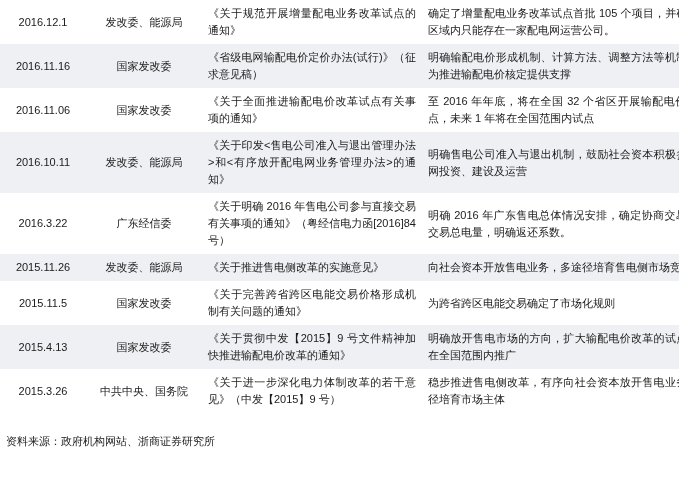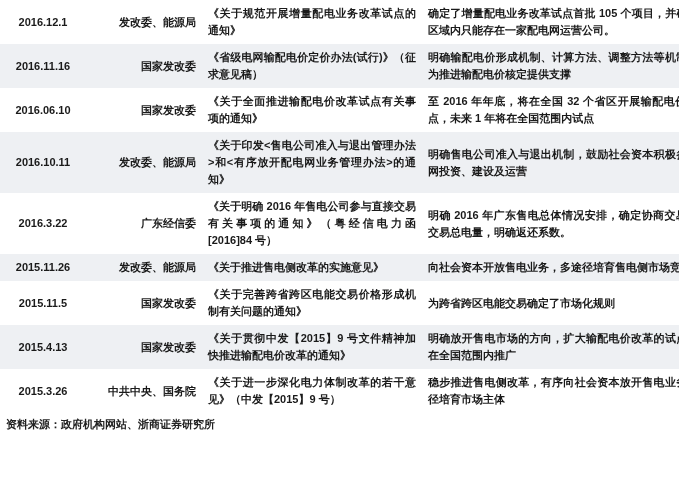--- a/index.html
+++ b/index.html
@@ -12,21 +12,20 @@
     background: #ffffff;
     font-family: "Liberation Sans", sans-serif;
     color: #1a1a1a;
     overflow: hidden;
   }
   .page {
     position: relative;
     width: 679px;
     height: 456px;
     box-sizing: border-box;
-    font-weight: bold;
   }
   table.policy-table {
     width: 679px;
     border-collapse: collapse;
     table-layout: fixed;
   }
   table.policy-table td {
     vertical-align: middle;
     padding: 5px 6px;
     font-size: 11px;
@@ -40,41 +39,41 @@
     background: #ffffff;
   }
   td.col-date {
     width: 74px;
     text-align: center;
     white-space: nowrap;
     font-size: 10.5px;
   }
   td.col-org {
     width: 104px;
-    text-align: right;
+    text-align: center;
     font-size: 10.5px;
   }
   td.col-doc {
     width: 208px;
     text-align: justify;
     text-justify: inter-ideograph;
     padding-left: 10px;
     padding-right: 10px;
   }
   td.col-content {
     width: 293px;
     text-align: justify;
     text-justify: inter-ideograph;
     padding-left: 8px;
     padding-right: 10px;
   }
   .source {
     position: absolute;
     left: 6px;
-    bottom: 24px;
+    bottom: 7px;
     font-size: 11px;
     color: #222222;
     line-height: 15px;
     margin-top: 28px;
   }
 </style>
 </head>
 <body>
 
 <div class="page">
@@ -90,21 +89,21 @@
       </tr>
 
       <tr class="row-shaded">
         <td class="col-date">2016.11.16</td>
         <td class="col-org">国家发改委</td>
         <td class="col-doc">《省级电网输配电价定价办法(试行)》（征求意见稿）</td>
         <td class="col-content">明确输配电价形成机制、计算方法、调整方法等机制原则，为推进输配电价核定提供支撑</td>
       </tr>
 
       <tr class="row-plain">
-        <td class="col-date">2016.06.10</td>
+        <td class="col-date">2016.11.06</td>
         <td class="col-org">国家发改委</td>
         <td class="col-doc">《关于全面推进输配电价改革试点有关事项的通知》</td>
         <td class="col-content">至 2016 年年底，将在全国 32 个省区开展输配电价改革试点，未来 1 年将在全国范围内试点</td>
       </tr>
 
       <tr class="row-shaded">
         <td class="col-date">2016.10.11</td>
         <td class="col-org">发改委、能源局</td>
         <td class="col-doc">《关于印发&lt;售电公司准入与退出管理办法&gt;和&lt;有序放开配电网业务管理办法&gt;的通知》</td>
         <td class="col-content">明确售电公司准入与退出机制，鼓励社会资本积极参与配电网投资、建设及运营</td>

